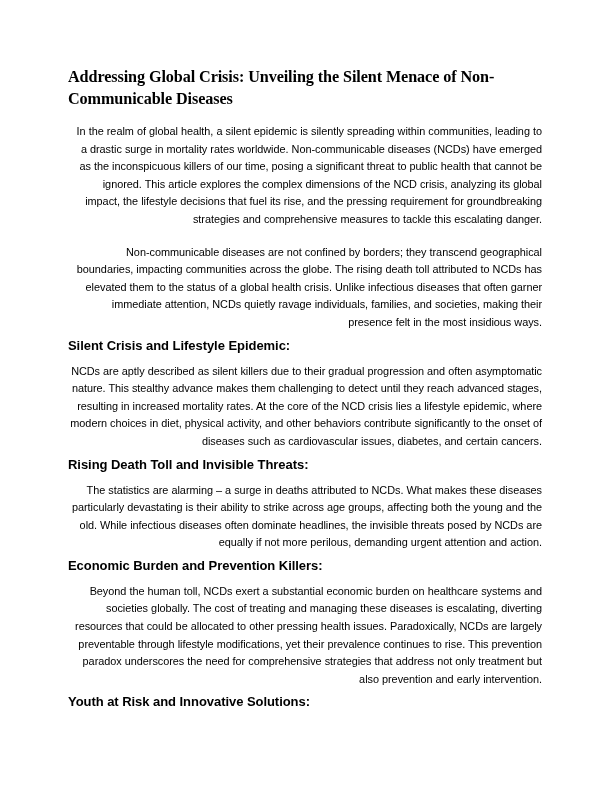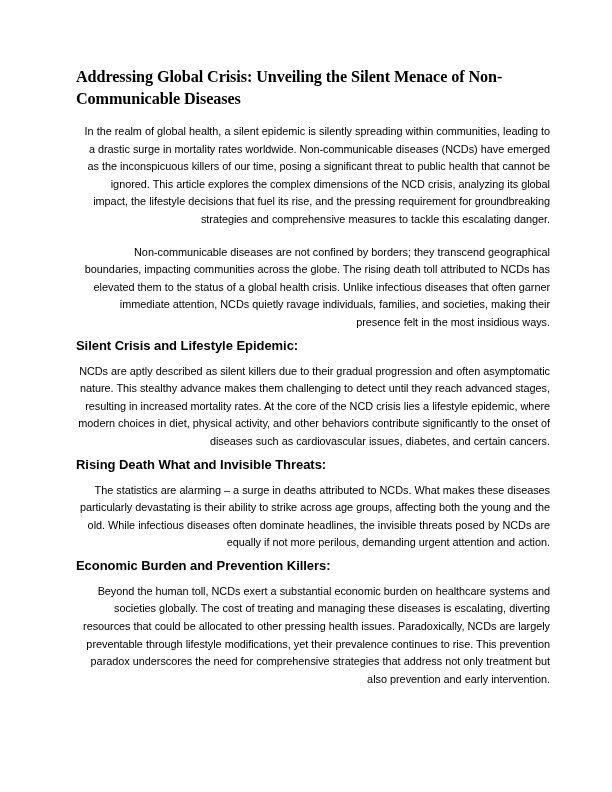--- a/index.html
+++ b/index.html
@@ -18,21 +18,21 @@
   }
   .page {
     position: relative;
     width: 612px;
     height: 792px;
     background: #ffffff;
     box-sizing: border-box;
   }
   .content {
     position: absolute;
-    left: 76px;
+    left: 68px;
     top: 66px;
     width: 474px;
   }
   .doc-title {
     font-family: "Liberation Serif", "DejaVu Serif", serif;
     font-size: 16.2px;
     font-weight: bold;
     line-height: 22px;
     letter-spacing: -0.1px;
     margin: 0 0 13px 0;
@@ -75,24 +75,27 @@
     <div class="block">
       <p class="body-par">Non-communicable diseases are not confined by borders; they transcend geographical boundaries, impacting communities across the globe. The rising death toll attributed to NCDs has elevated them to the status of a global health crisis. Unlike infectious diseases that often garner immediate attention, NCDs quietly ravage individuals, families, and societies, making their presence felt in the most insidious ways.</p>
     </div>
 
     <div class="block">
       <h2 class="section-heading">Silent Crisis and Lifestyle Epidemic:</h2>
       <p class="body-par">NCDs are aptly described as silent killers due to their gradual progression and often asymptomatic nature. This stealthy advance makes them challenging to detect until they reach advanced stages, resulting in increased mortality rates. At the core of the NCD crisis lies a lifestyle epidemic, where modern choices in diet, physical activity, and other behaviors contribute significantly to the onset of diseases such as cardiovascular issues, diabetes, and certain cancers.</p>
     </div>
 
     <div class="block">
-      <h2 class="section-heading">Rising Death What and Invisible Threats:</h2>
+      <h2 class="section-heading">Rising Death Toll and Invisible Threats:</h2>
       <p class="body-par">The statistics are alarming – a surge in deaths attributed to NCDs. What makes these diseases particularly devastating is their ability to strike across age groups, affecting both the young and the old. While infectious diseases often dominate headlines, the invisible threats posed by NCDs are equally if not more perilous, demanding urgent attention and action.</p>
     </div>
 
     <div class="block">
       <h2 class="section-heading">Economic Burden and Prevention Killers:</h2>
       <p class="body-par">Beyond the human toll, NCDs exert a substantial economic burden on healthcare systems and societies globally. The cost of treating and managing these diseases is escalating, diverting resources that could be allocated to other pressing health issues. Paradoxically, NCDs are largely preventable through lifestyle modifications, yet their prevalence continues to rise. This prevention paradox underscores the need for comprehensive strategies that address not only treatment but also prevention and early intervention.</p>
     </div>
 
+    <div class="block">
+      <h2 class="section-heading">Youth at Risk and Innovative Solutions:</h2>
+    </div>
 
   </div>
 </div>
 
 </body></html>

